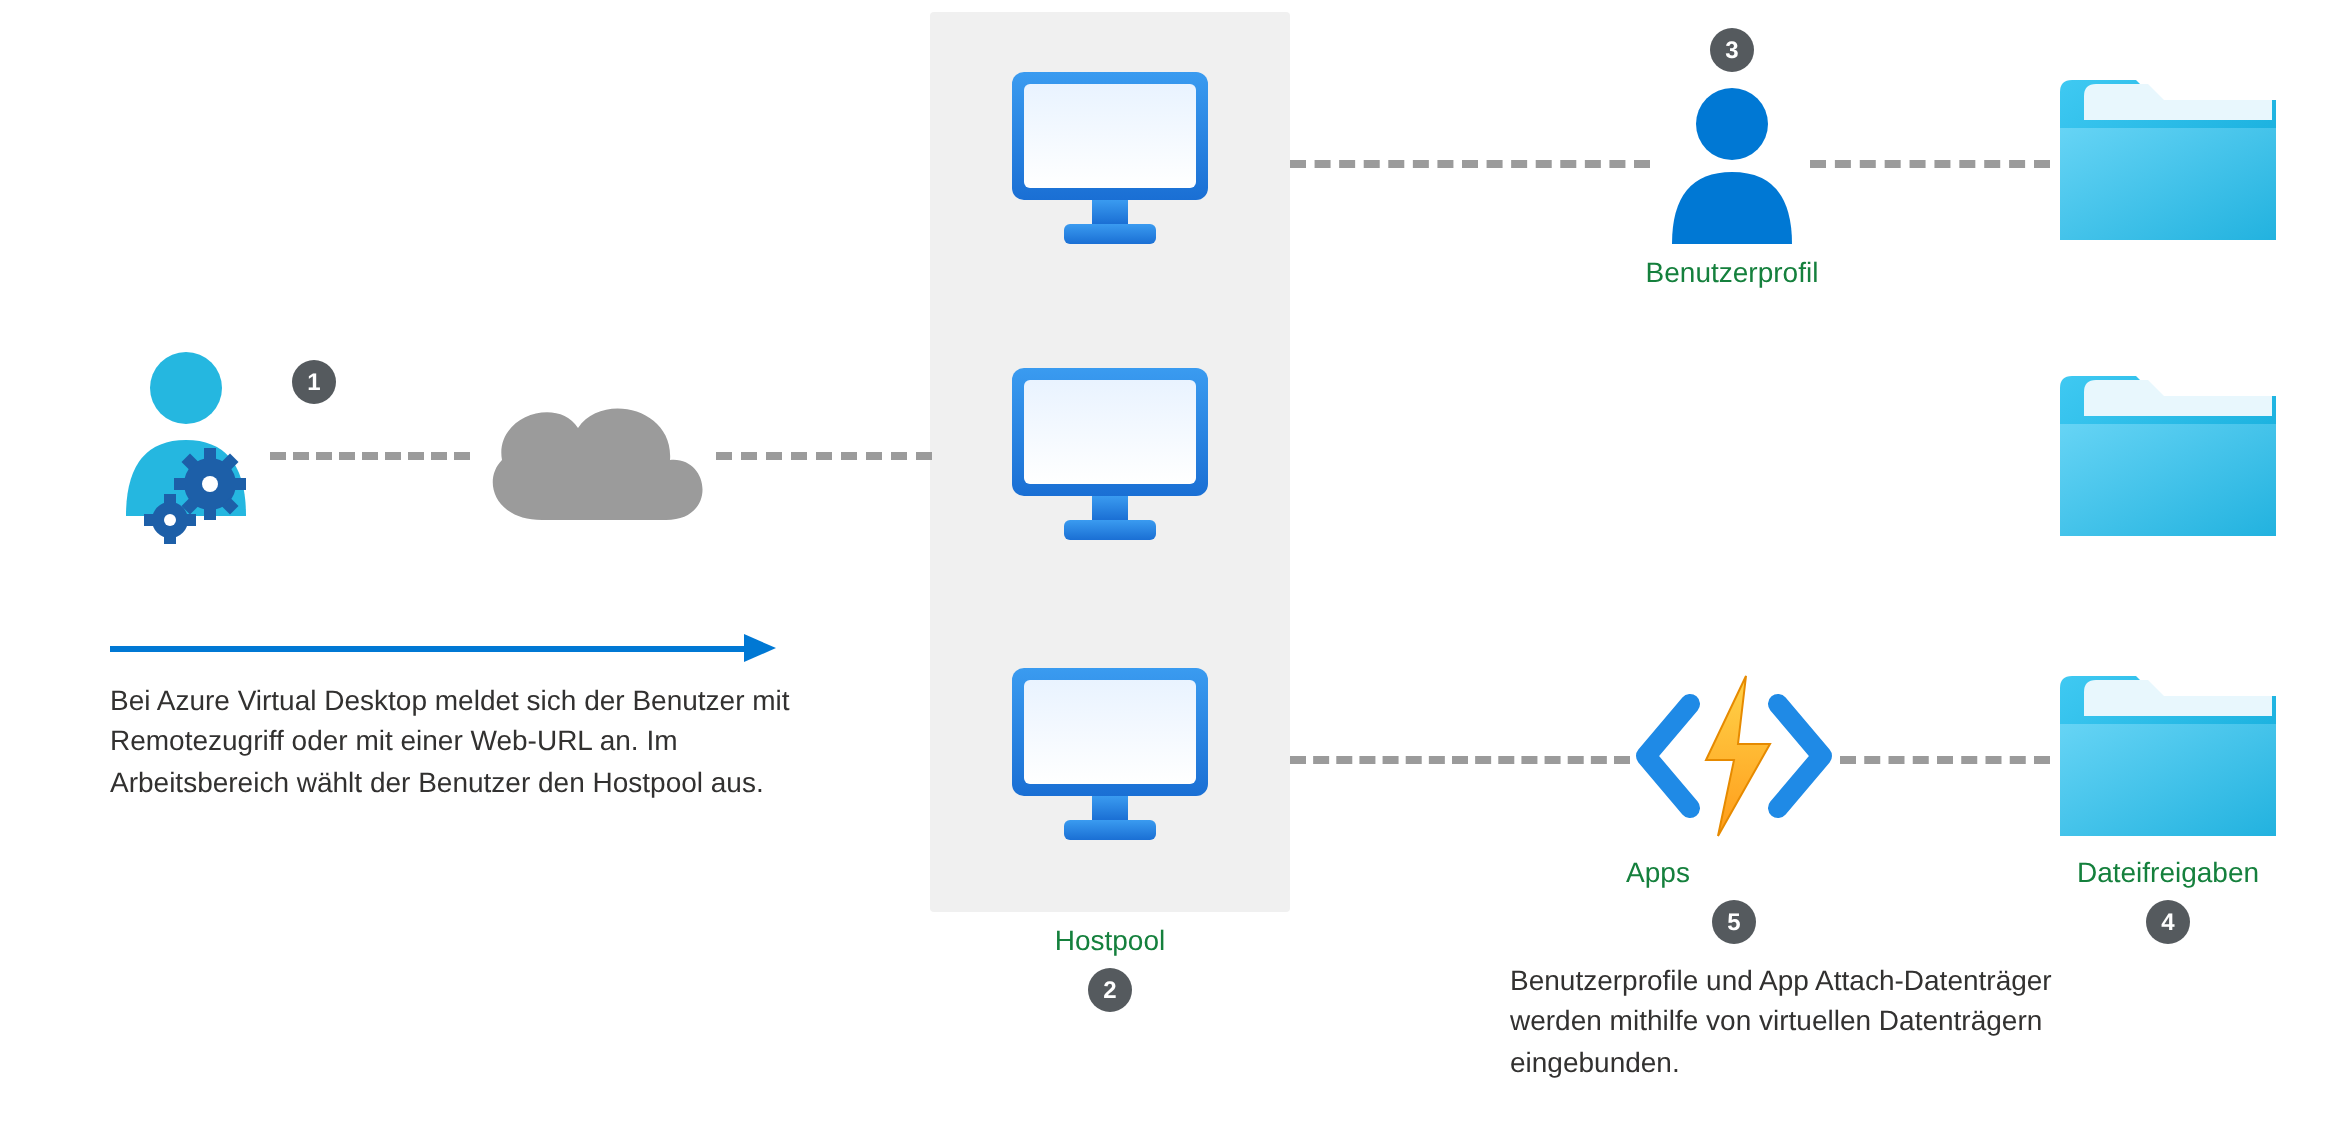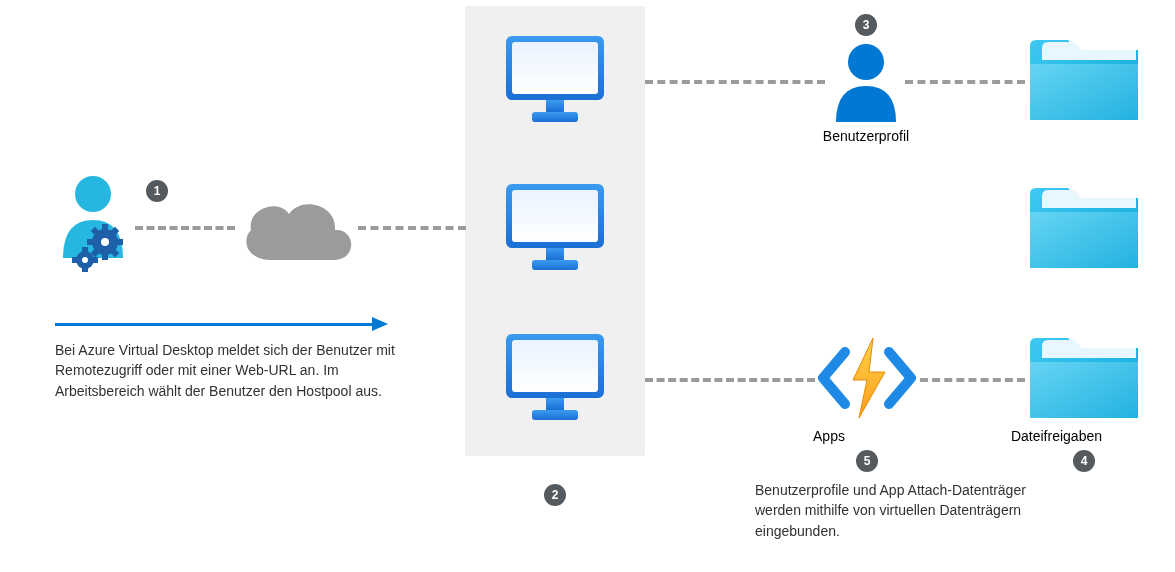--- a/index.html
+++ b/index.html
@@ -16,21 +16,21 @@
   }
   .stage { position: relative; width: 1175px; height: 572px; }
   .abs { position: absolute; }
   .badge {
     width: 22px; height: 22px; border-radius: 50%;
     background: #555a5e; color: #fff;
     display: flex; align-items: center; justify-content: center;
     font-size: 12px; font-weight: 600;
   }
   .label {
-    text-align: center; color: #000000; font-size: 14px;
+    text-align: center; color: #15803d; font-size: 14px;
   }
   .desc {
     color: #323130; font-size: 14px; line-height: 1.45;
   }
   .hostpool-bg {
     background: #f0f0f0;
     border-radius: 2px;
   }
   .dash-line {
     position: absolute;
@@ -147,20 +147,21 @@
     </svg>
   </div>
   <div class="abs" style="left:500px; top:328px;">
     <svg width="110" height="100" viewBox="0 0 110 100">
       <rect x="6" y="6" width="98" height="64" rx="6" fill="url(#monFrame)"></rect>
       <rect x="12" y="12" width="86" height="52" rx="3" fill="url(#screenGrad)"></rect>
       <rect x="46" y="70" width="18" height="12" fill="url(#monFrame)"></rect>
       <rect x="32" y="82" width="46" height="10" rx="3" fill="url(#monFrame)"></rect>
     </svg>
   </div>
+  <div class="abs label" style="left:465px; top:462px; width:180px;">Hostpool</div>
   <div class="abs badge" style="left:544px; top:484px;">2</div>
 
   <div class="abs" style="left:828px; top:40px;">
     <svg width="76" height="86" viewBox="0 0 76 86">
       <circle cx="38" cy="22" r="18" fill="#0078d4"></circle>
       <path d="M8 82 Q8 46 38 46 Q68 46 68 82 Z" fill="#0078d4"></path>
     </svg>
   </div>
   <div class="abs badge" style="left:855px; top:14px;">3</div>
   <div class="abs label" style="left:800px; top:128px; width:132px;">Benutzerprofil</div>
@@ -192,19 +193,19 @@
       <path d="M6 34 L114 34 L114 90 L6 90 Z" fill="url(#folderGrad2)"></path>
     </svg>
   </div>
   <div class="abs" style="left:1024px; top:328px;">
     <svg width="120" height="100" viewBox="0 0 120 100">
       <path d="M6 28 L6 90 L114 90 L114 20 L54 20 L44 10 L12 10 Q6 10 6 16 Z" fill="url(#folderGrad)"></path>
       <path d="M18 30 L112 30 L112 20 L58 20 L50 12 L24 12 Q18 12 18 18 Z" fill="#e8f7fd"></path>
       <path d="M6 34 L114 34 L114 90 L6 90 Z" fill="url(#folderGrad2)"></path>
     </svg>
   </div>
-  <div class="abs label" style="left:970px; top:428px; width:132px;text-align:right;">Dateifreigaben</div>
+  <div class="abs label" style="left:1018px; top:428px; width:132px;">Dateifreigaben</div>
   <div class="abs badge" style="left:1073px; top:450px;">4</div>
 
   <div class="abs desc" style="left:55px; top:340px; width:345px;">Bei Azure Virtual Desktop meldet sich der Benutzer mit Remotezugriff oder mit einer Web-URL an. Im Arbeitsbereich wählt der Benutzer den Hostpool aus.</div>
   <div class="abs desc" style="left:755px; top:480px; width:320px;">Benutzerprofile und App Attach-Datenträger werden mithilfe von virtuellen Datenträgern eingebunden.</div>
 
 </div>
 
 </body></html>

